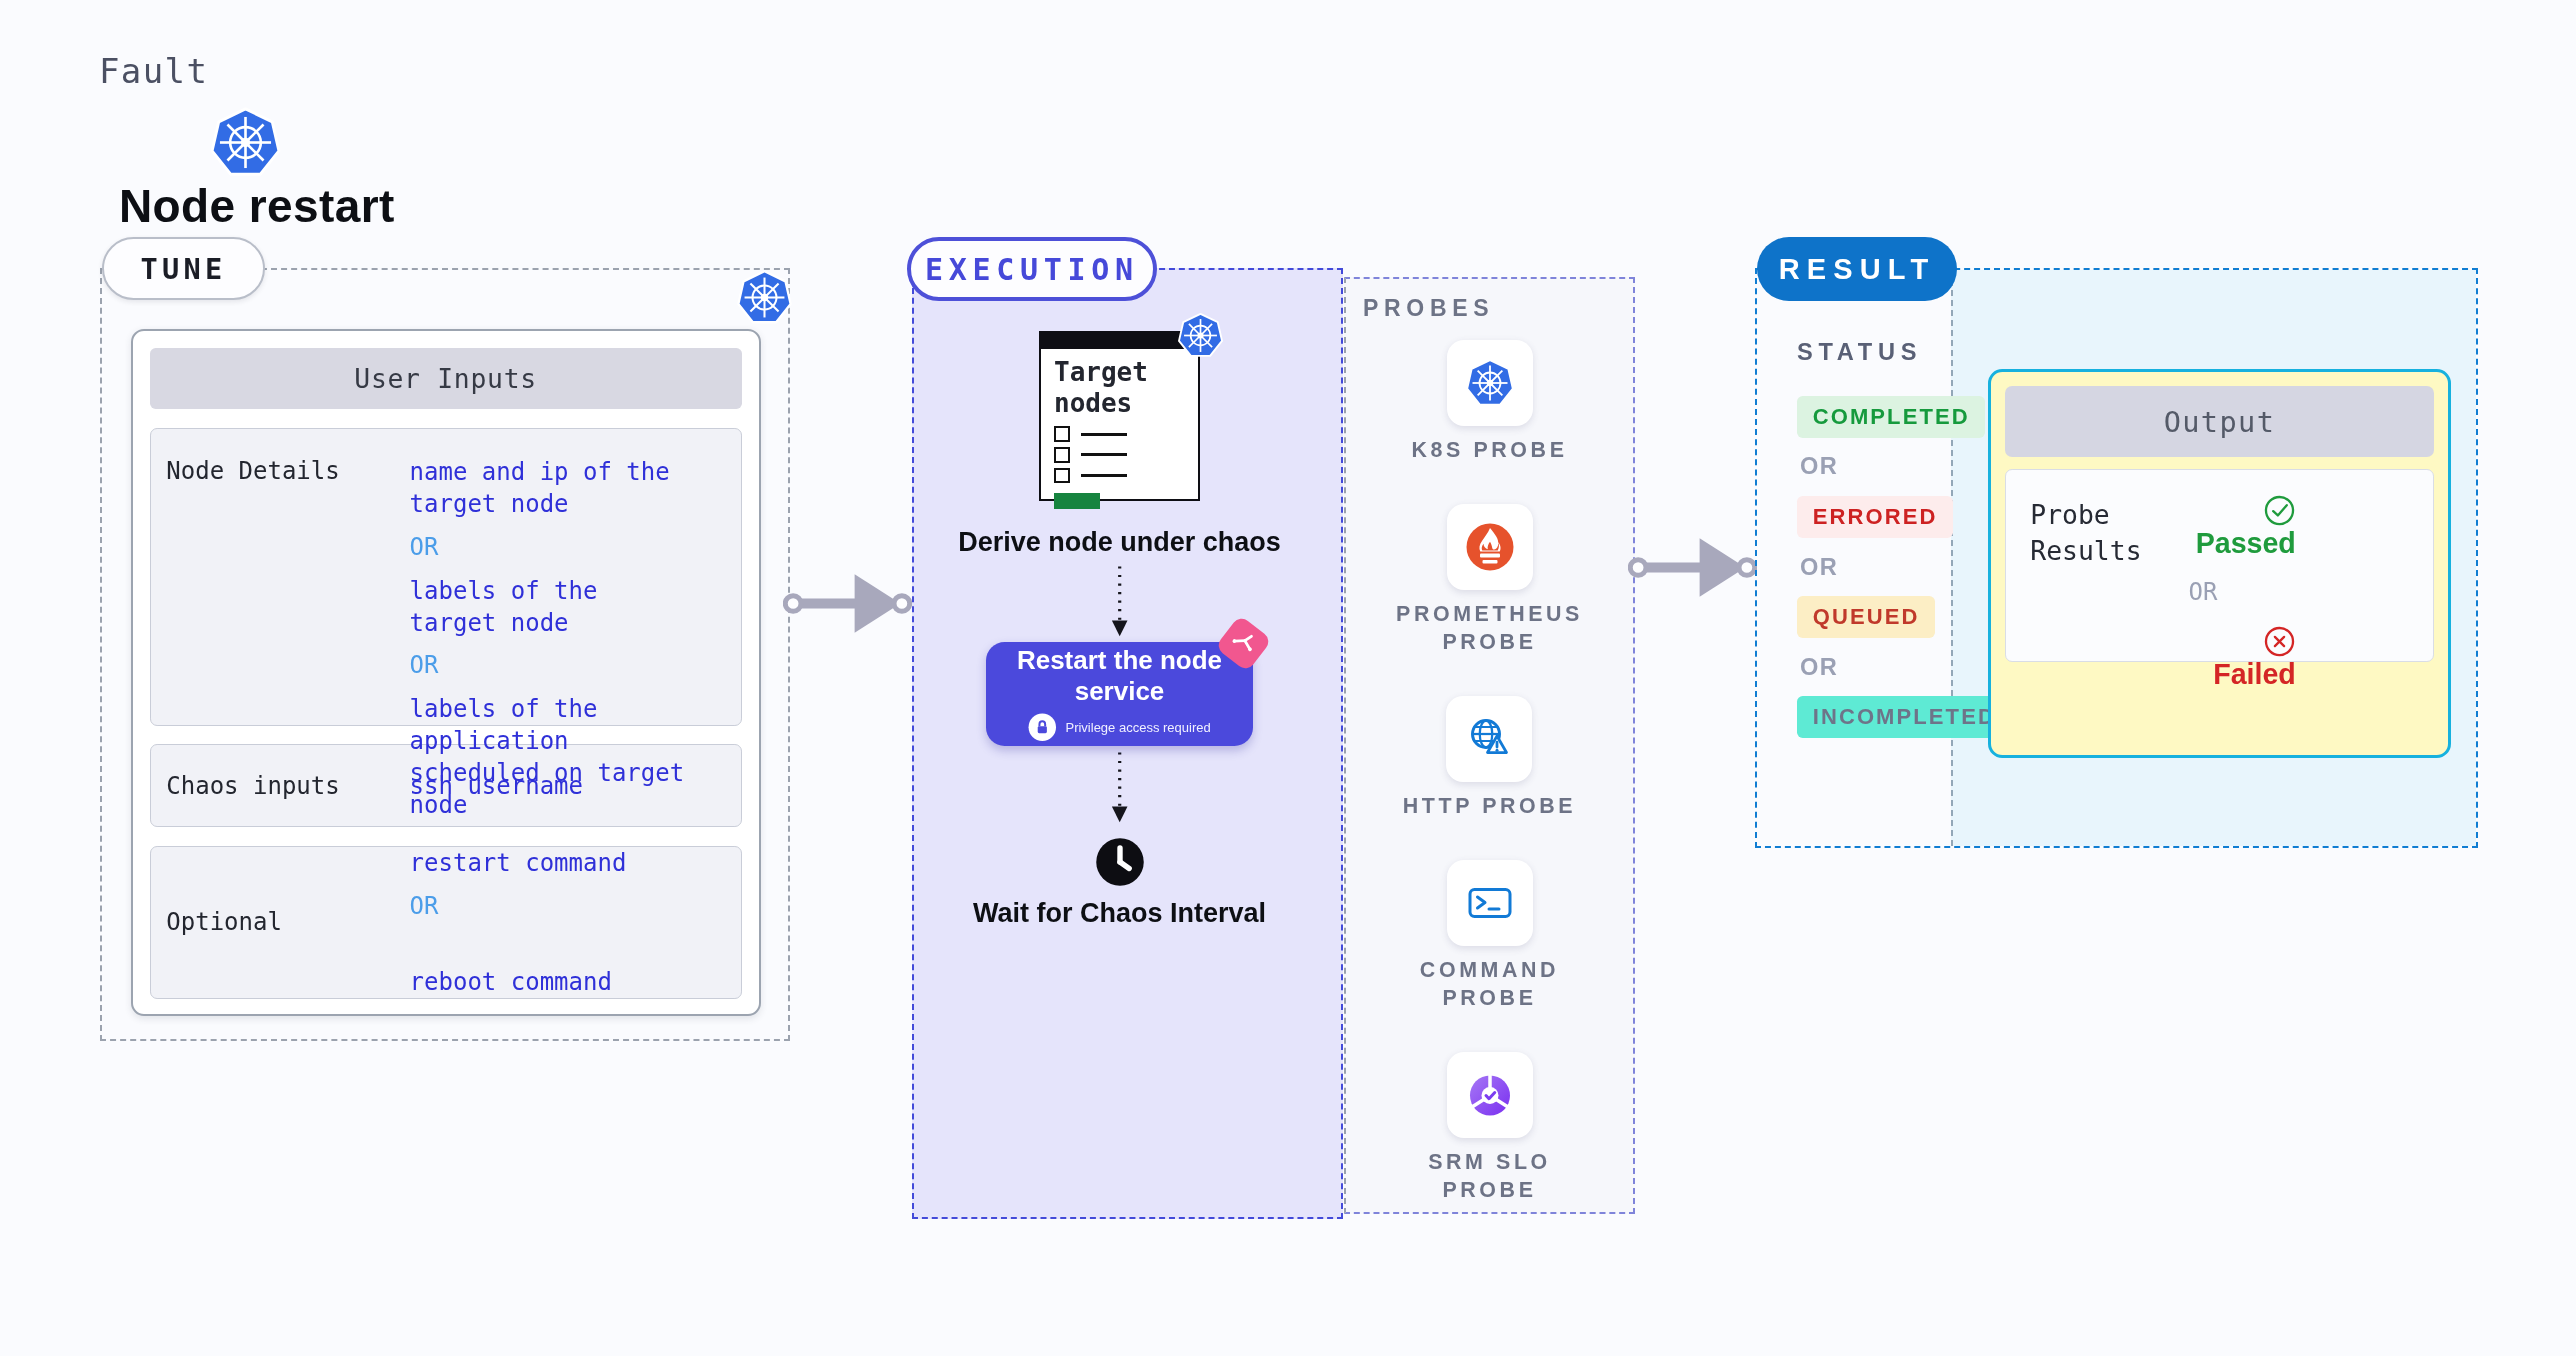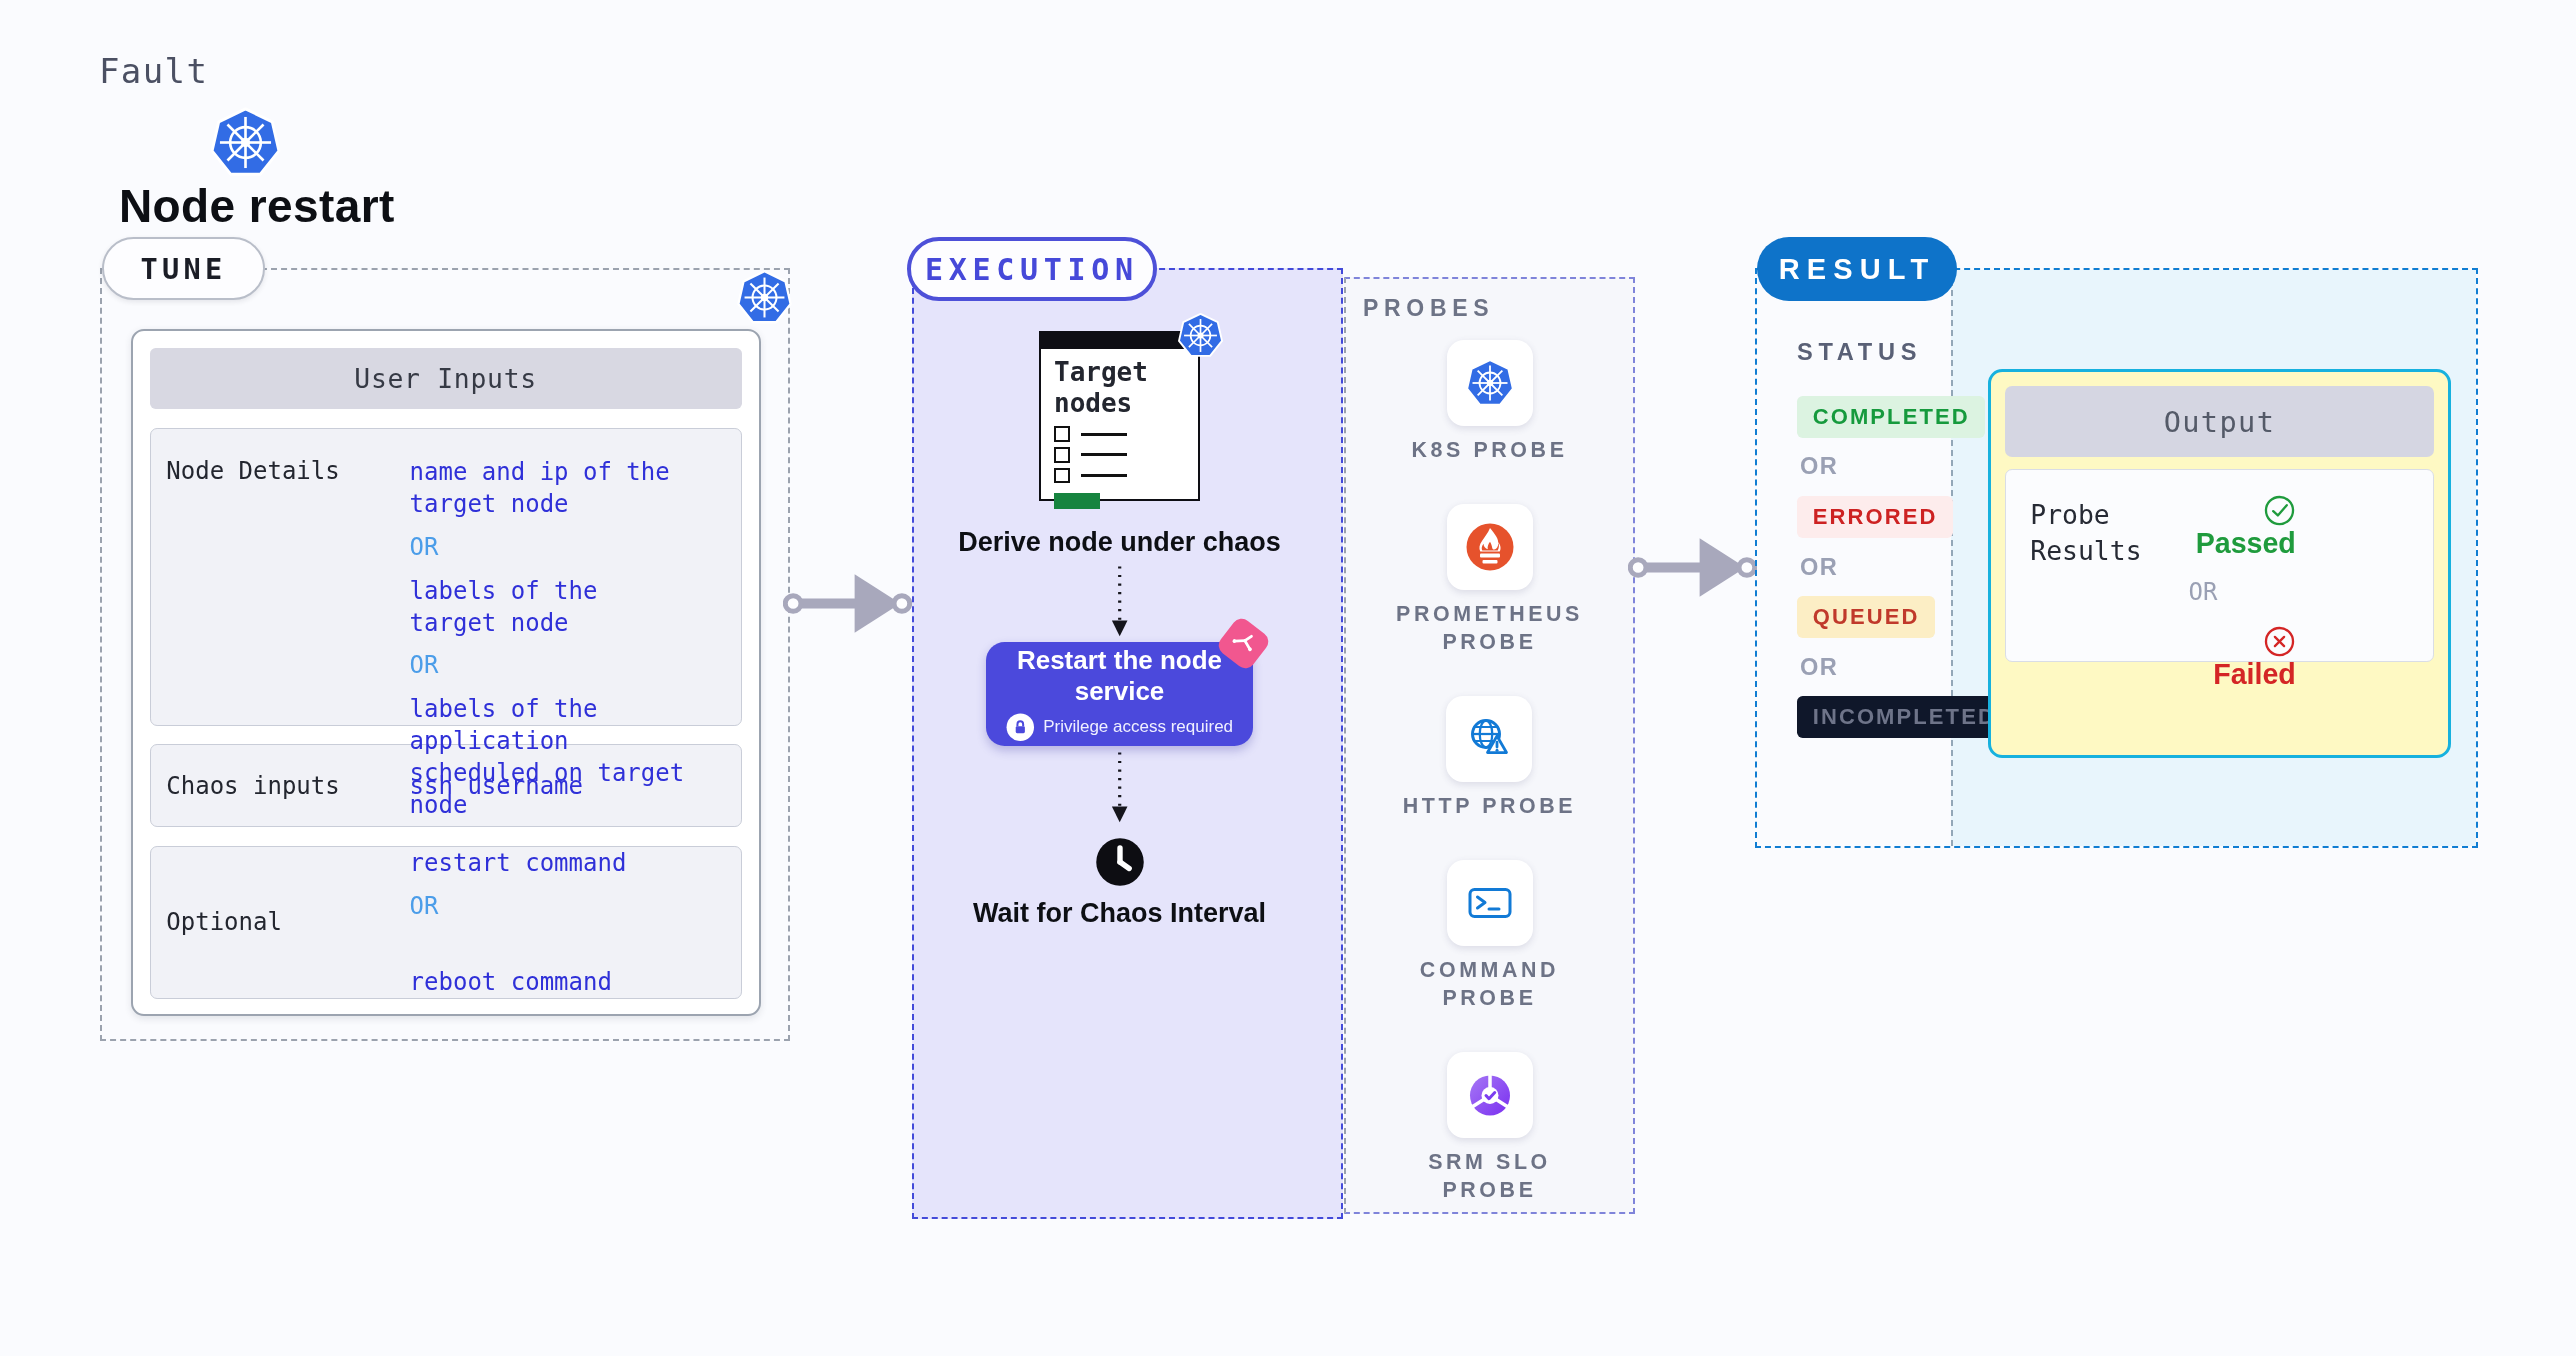--- a/index.html
+++ b/index.html
@@ -71,21 +71,21 @@
   .tn-line{width:46px;height:2.9px;background:#111;margin-left:11.4px;}
   .tn-green{width:46px;height:15.7px;background:#17843f;margin:10px 0 0 13px;}
   .card-k8s{position:absolute;right:-24px;top:-18.6px;width:47px;height:47px;}
   .step-label{font-weight:bold;font-size:27px;line-height:34px;text-align:center;color:#0d0f14;margin-top:24px;}
   .dotted-arrow{margin-top:5.7px;}
   .action-btn{position:relative;margin-top:2.9px;width:267px;height:104px;background:#4b49dc;border-radius:18.6px;
     display:flex;flex-direction:column;align-items:center;justify-content:center;box-shadow:0 4.3px 10px rgba(46,44,160,.25);}
   .action-title{color:#fff;font-weight:bold;font-size:26px;line-height:31px;text-align:center;width:228px;}
   .action-note{display:flex;align-items:center;margin-top:5.7px;}
   .lock-badge{width:28.6px;height:28.6px;}
-  .action-note span{color:#f0f0ff;font-size:17px;margin-left:8.6px;}
+  .action-note span{color:#f0f0ff;font-size:13px;margin-left:8.6px;}
   .chaos-badge{position:absolute;right:-11.4px;top:-18.6px;width:41px;height:41px;background:#f1578f;border-radius:10px;
     transform:rotate(38deg);display:flex;align-items:center;justify-content:center;}
   .clock-wrap{margin-top:10px;width:54px;height:54px;}
   .wait-label{margin-top:7.1px;}
 
   
   .probes-box{position:absolute;left:1344px;top:277px;width:291px;height:937px;box-sizing:border-box;
     background:#f6f7fb;border:2.1px dashed #7f84da;border-left:2.1px dashed #9aa1ae;}
   .probes-heading{position:absolute;left:17px;top:15.7px;font-weight:bold;font-size:23px;letter-spacing:5.7px;color:#6d7386;}
   #probes-list{position:absolute;left:0;top:61px;width:100%;display:flex;flex-direction:column;align-items:center;gap:40px;}
@@ -99,21 +99,21 @@
   .result-box{position:absolute;left:1755px;top:268px;width:723px;height:580px;
     border:2.9px dashed #107dd2;box-sizing:border-box;}
   .cyan-panel{position:absolute;left:194px;top:0;right:0;bottom:0;background:#e8f5fc;border-left:2.1px dashed #93a7b8;}
   .status-col{position:absolute;left:40px;top:69px;width:157px;}
   .status-heading{font-weight:bold;font-size:23.6px;letter-spacing:5.7px;color:#596076;}
   #status-list{margin-top:30px;display:flex;flex-direction:column;align-items:flex-start;gap:15.7px;}
   .status-badge{font-weight:bold;font-size:22px;letter-spacing:2.1px;padding:7.9px 15.7px;border-radius:5.7px;white-space:nowrap;}
   .badge-completed{color:#169a3d;background:#dcf3e1;}
   .badge-errored{color:#cd2222;background:#fdecec;}
   .badge-queued{color:#c0392b;background:#fceec5;}
-  .badge-incompleted{color:#6e7489;background:#0f172a;}
+  .badge-incompleted{color:#6e7489;background:#5eead4;}
   .status-or{font-weight:bold;font-size:23.6px;color:#9aa0b4;letter-spacing:1.4px;padding-left:2.9px;}
 
   .output-card{position:absolute;left:231px;top:99px;width:463px;height:389px;background:#fef9c3;
     border:3.6px solid #17b1de;border-radius:14.3px;box-sizing:border-box;padding:14.3px;}
   .output-header{height:71px;background:#d5d6e2;border-radius:7.1px;display:flex;align-items:center;justify-content:center;
     font-size:28.6px;color:#545a68;letter-spacing:1.4px;}
   .output-row{border:1.4px solid #d9dde6;border-radius:7.1px;background:#fbfcfe;box-sizing:border-box;margin-top:11.4px;display:flex;}
   .metrics-row{height:71px;align-items:center;}
   .probe-row{height:193px;align-items:flex-start;}
   .o-label{width:178px;padding-left:24px;font-size:26.4px;color:#262a34;white-space:pre-line;line-height:36px;box-sizing:border-box;}

